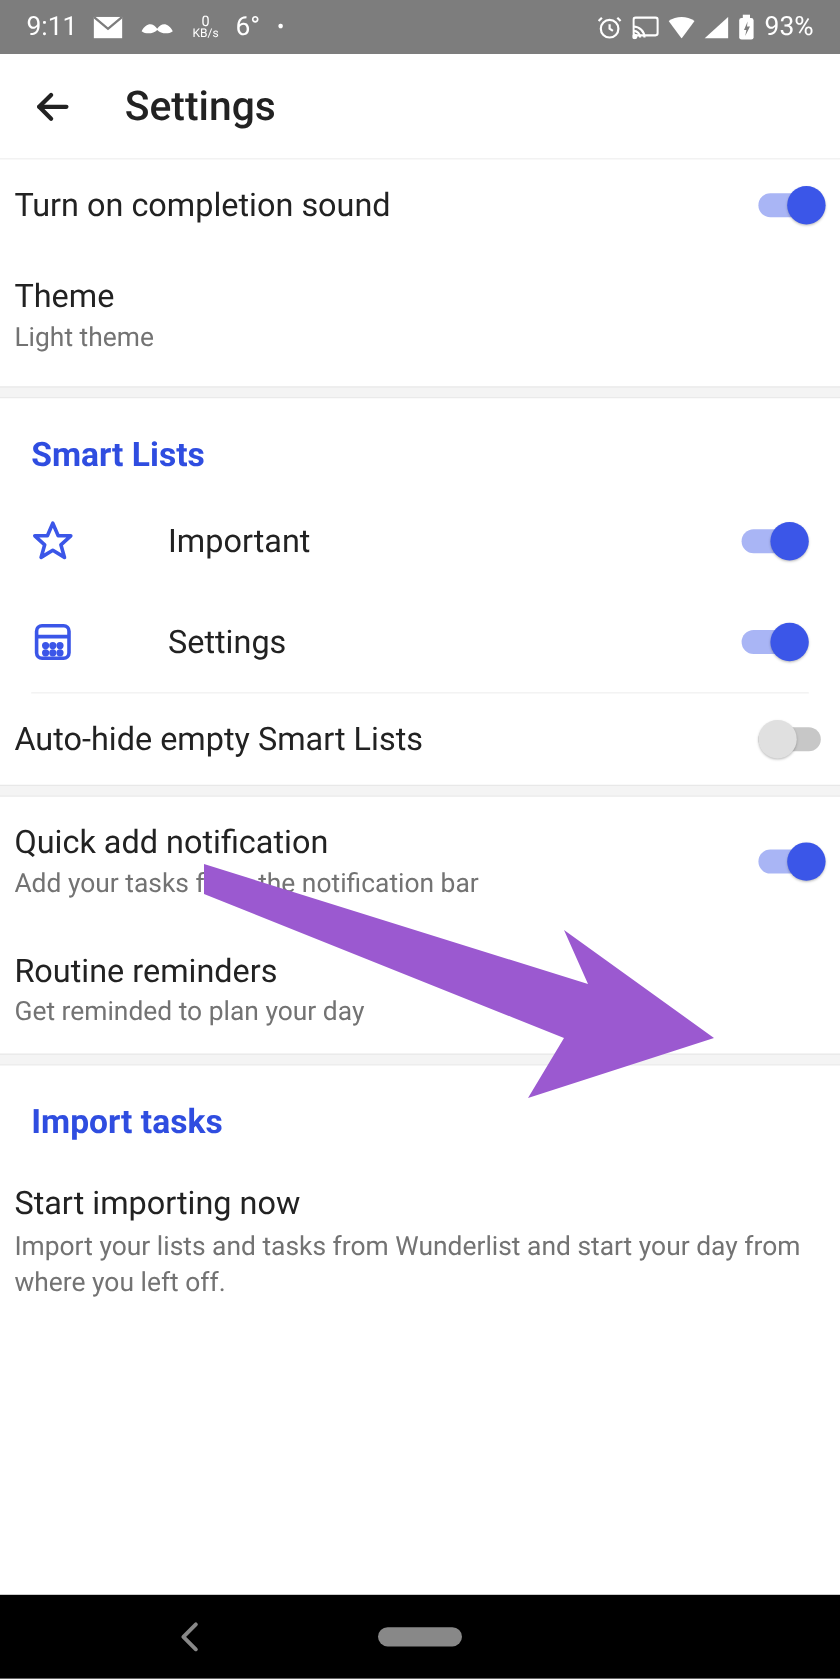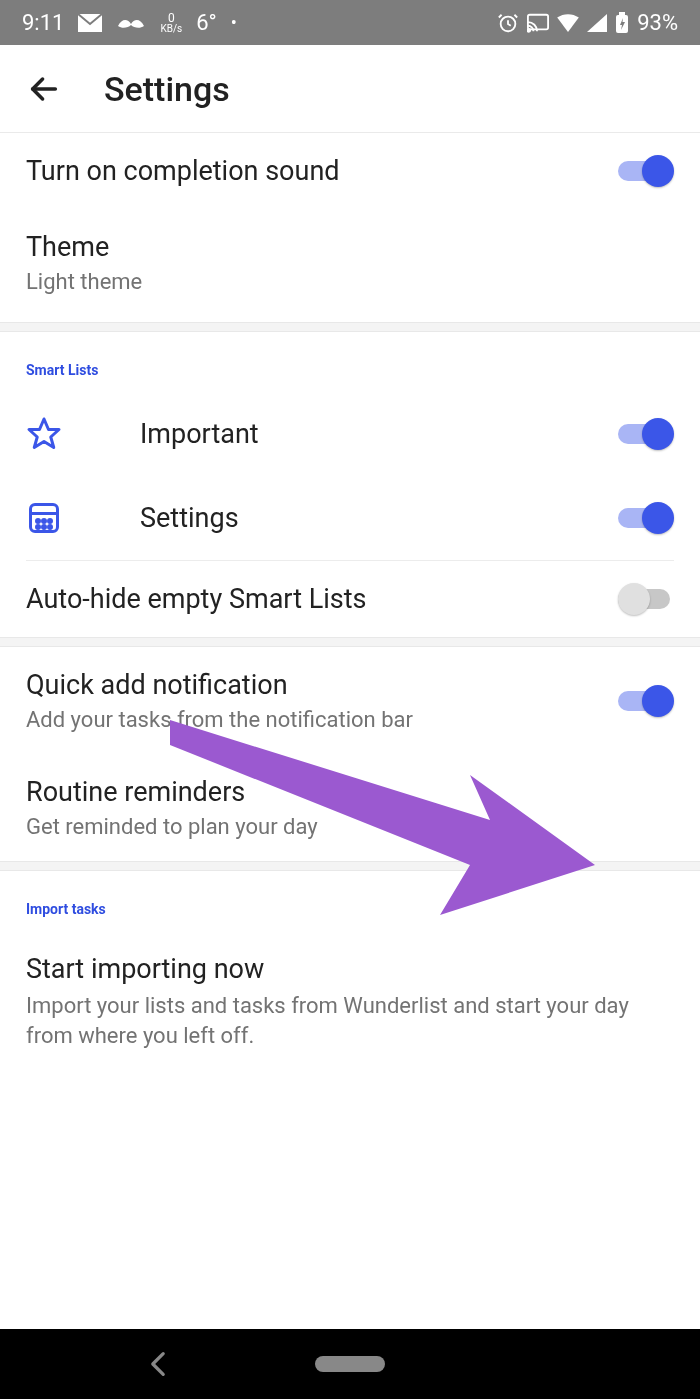--- a/index.html
+++ b/index.html
@@ -24,31 +24,31 @@
   }
   .back-arrow { width: 40px; height: 40px; display:flex; align-items:center; justify-content:center; margin-right: 40px;}
   .app-title { font-size: 34px; color: #222; font-weight: 500; }
 
   
   .content { flex: 1; overflow: hidden; background: #fff; }
   .section-gap { height: 10px; background: #f4f4f4; border-top:1px solid #e8e8e8; border-bottom:1px solid #e8e8e8; }
 
   .row {
     display: flex; align-items: center; justify-content: space-between;
-    padding: 22px 26px; background: #fff;
+    padding: 22px 12px; background: #fff;
   }
   .row .text { display:flex; flex-direction:column; flex:1; }
   .row .title { font-size: 27px; color: #222; }
   .row .subtitle { font-size: 22px; color: #737373; margin-top: 6px; }
 
   .section-header {
     padding: 30px 26px 14px 26px; background:#fff;
   }
   .section-header .label {
-    color: #2f4de0; font-size: 14px; font-weight: 700;
+    color: #2f4de0; font-size: 28px; font-weight: 700;
   }
 
   .icon-row {
     display:flex; align-items:center; padding: 24px 26px;
   }
   .icon-row .icon-slot { width: 86px; display:flex; align-items:center; }
   .icon-row .title { font-size: 27px; color: #222; flex:1;margin-left:28px; }
 
   .divider-light { height:1px; background:#ececec; margin: 0 26px; }
 

